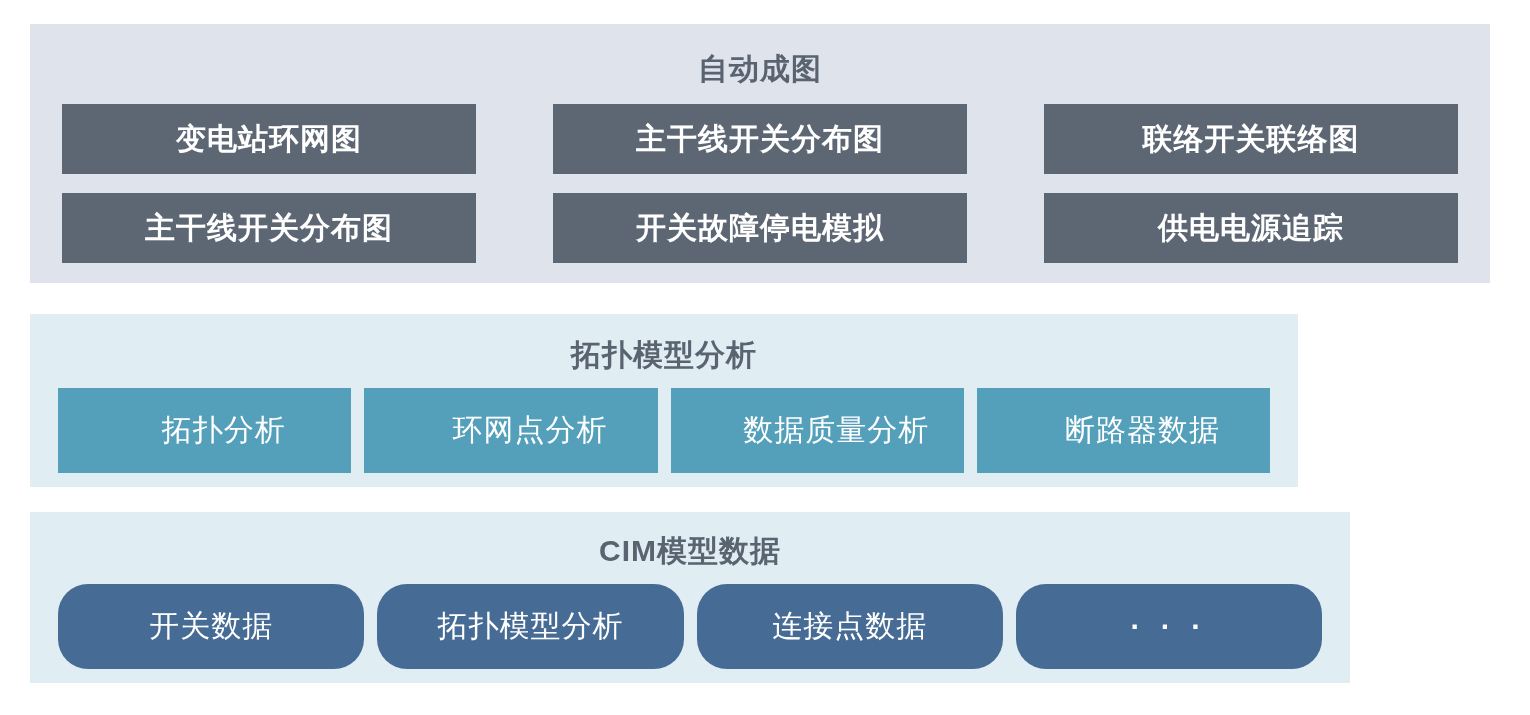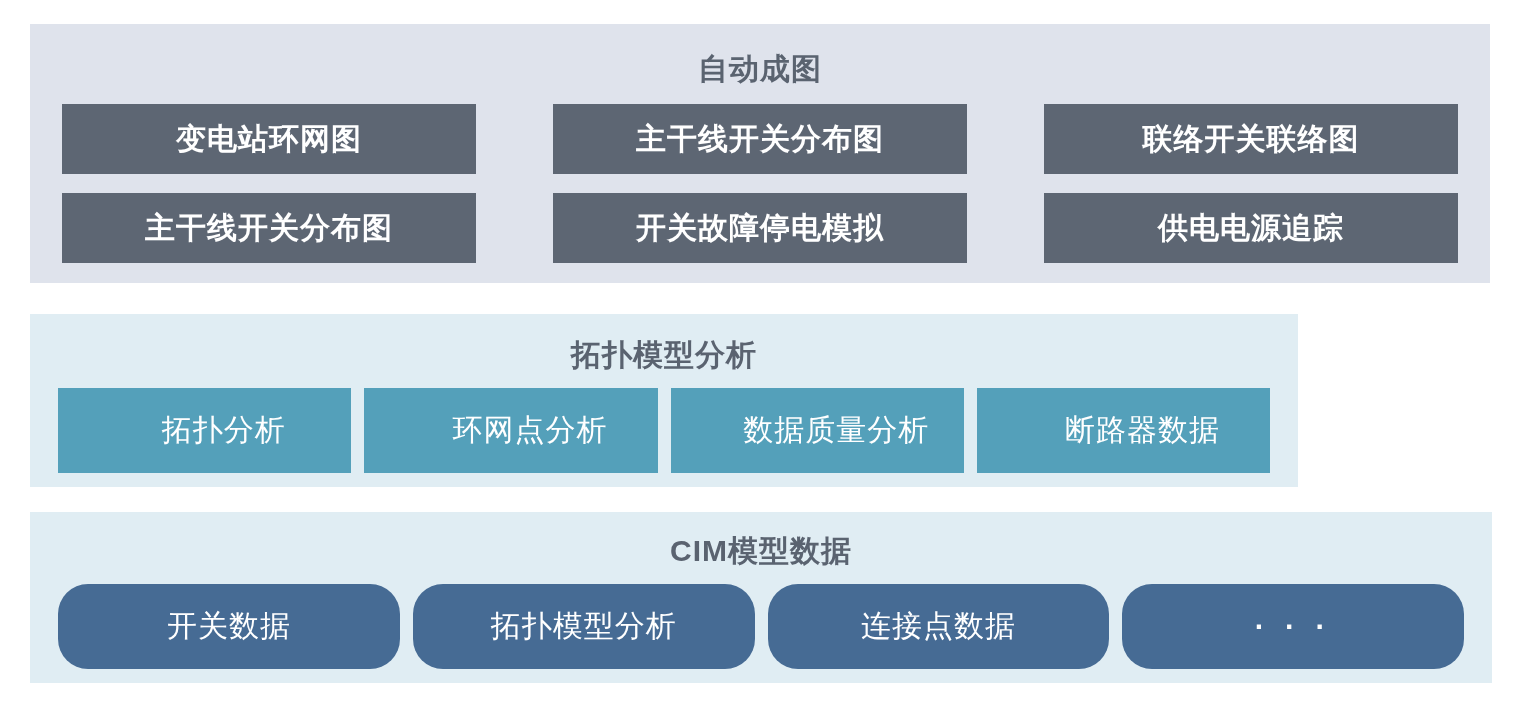--- a/index.html
+++ b/index.html
@@ -26,21 +26,21 @@
   }
   .panel-auto {
     top: 24px; width: 1460px; height: 259px;
     background: var(--panel1-bg);
   }
   .panel-topo {
     top: 314px; width: 1268px; height: 173px;
     background: var(--panel23-bg);
   }
   .panel-cim {
-    top: 512px; width: 1462px; height: 171px;
+    top: 512px; width: 1320px; height: 171px;
     background: var(--panel23-bg);
   }
   .panel-title {
     text-align: center;
     font-size: 30px;
     font-weight: bold;
     line-height: 38px;
     color: var(--title-text);
     letter-spacing: 1px;
   }

